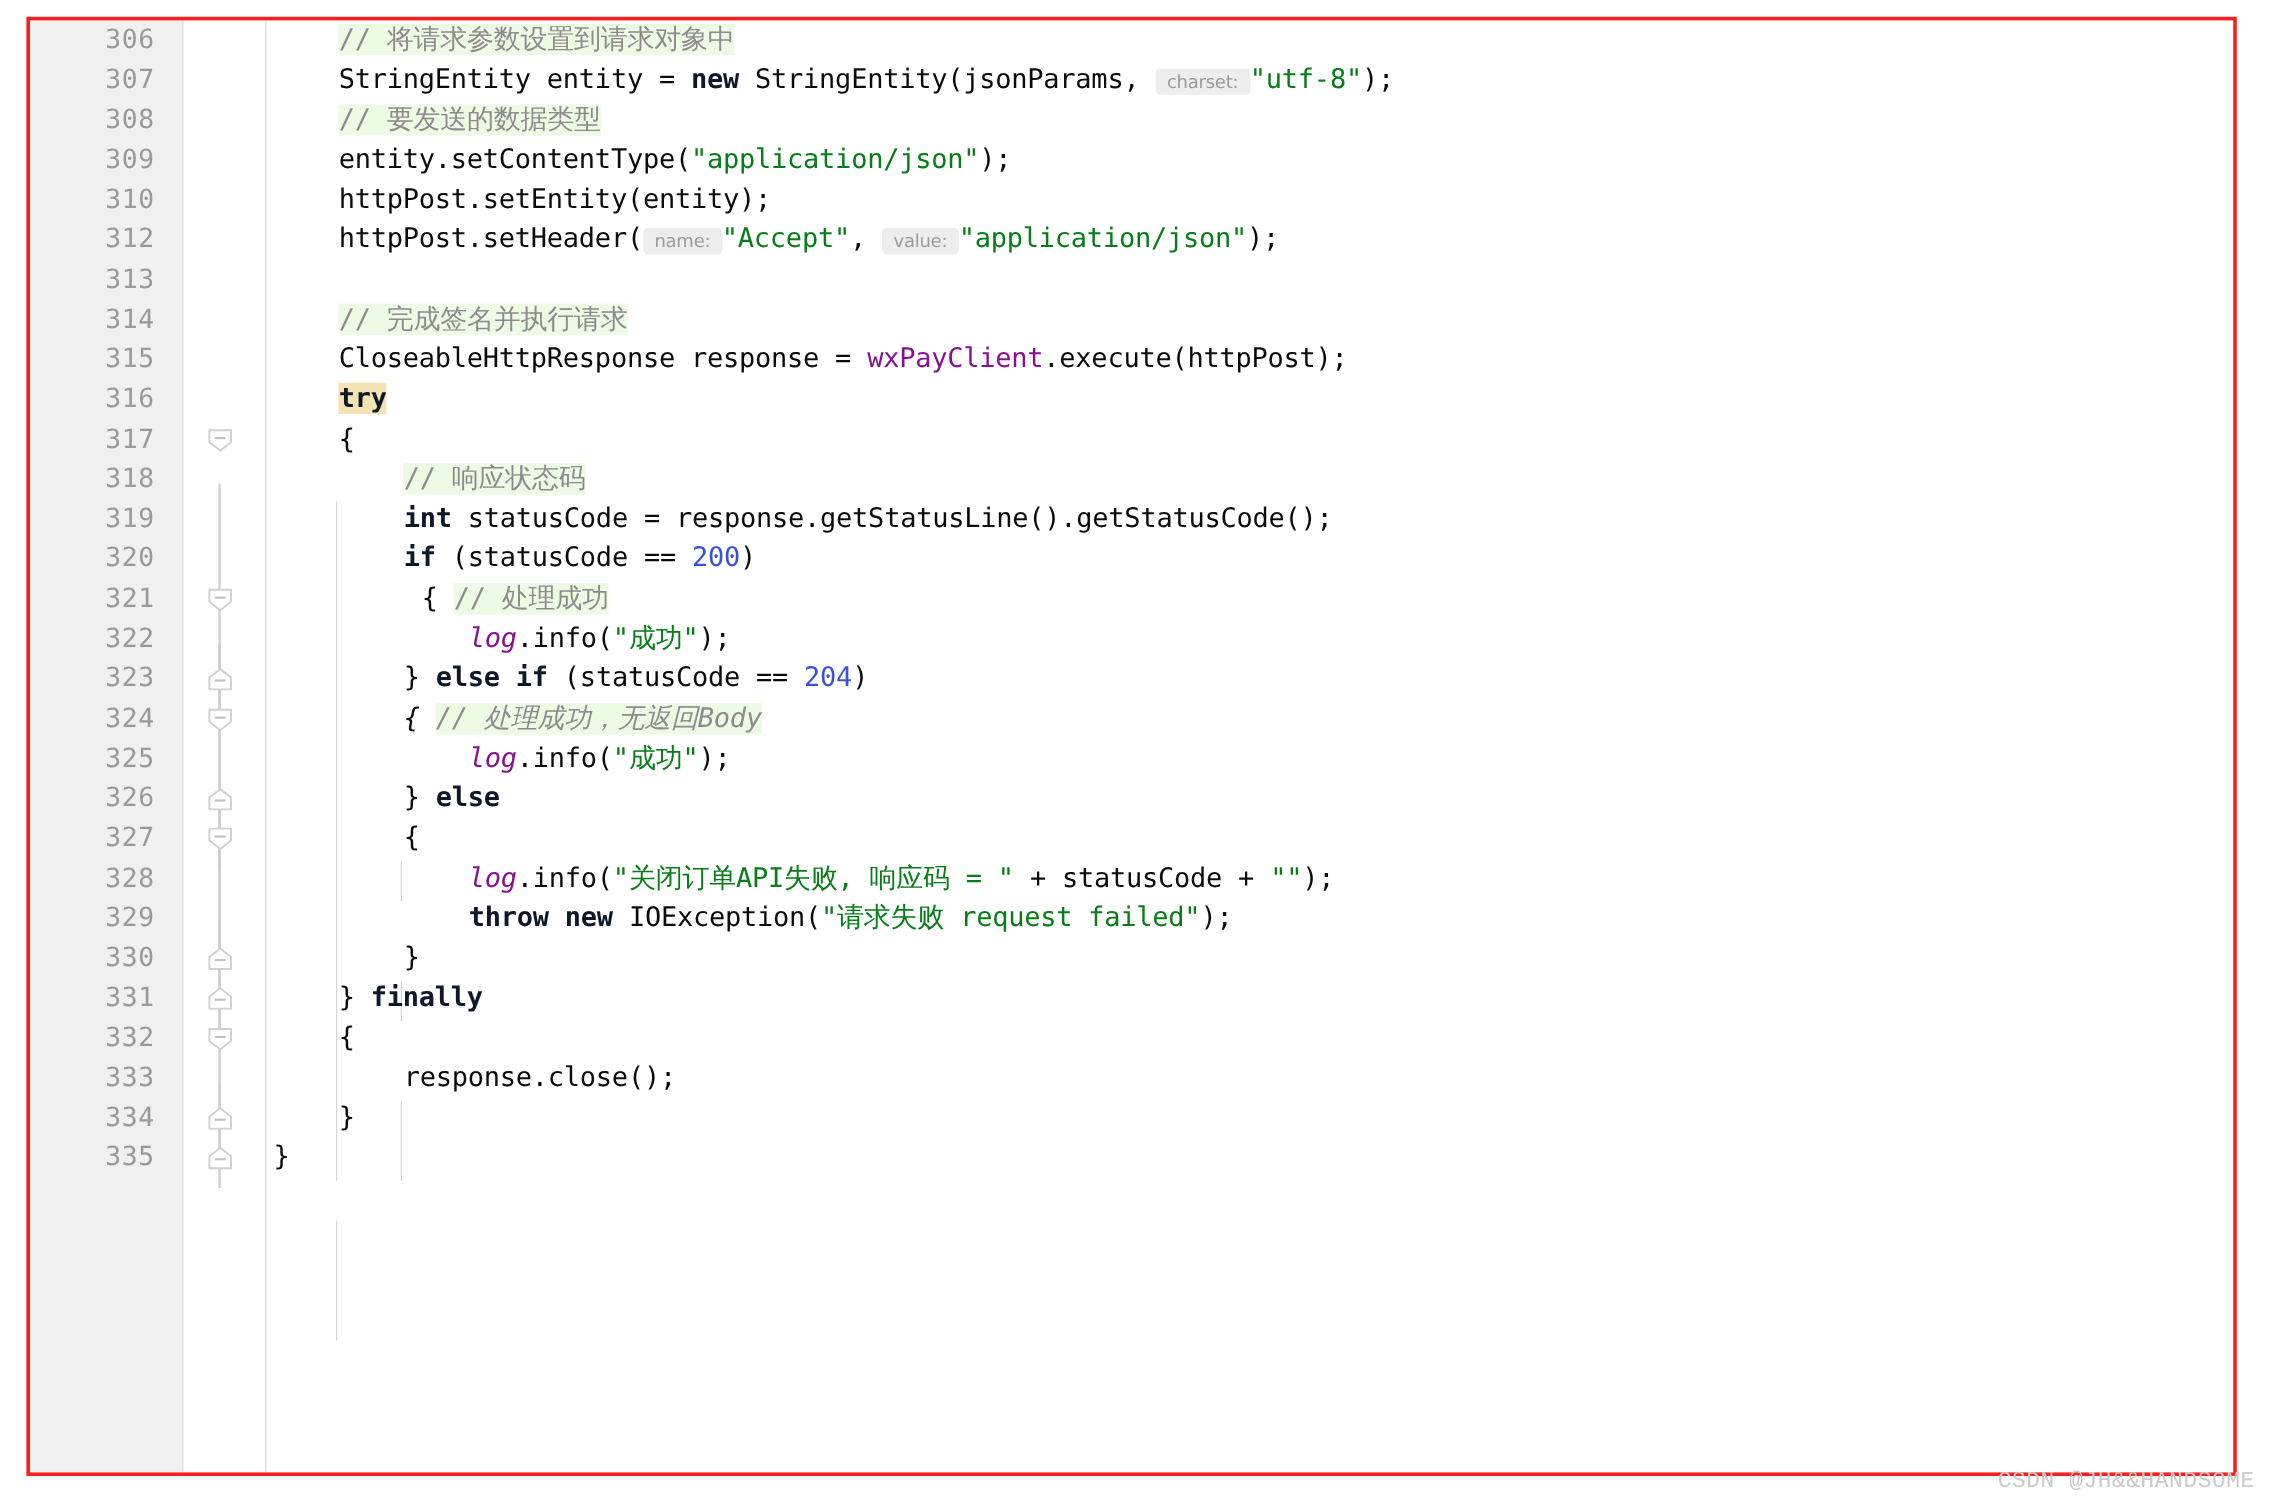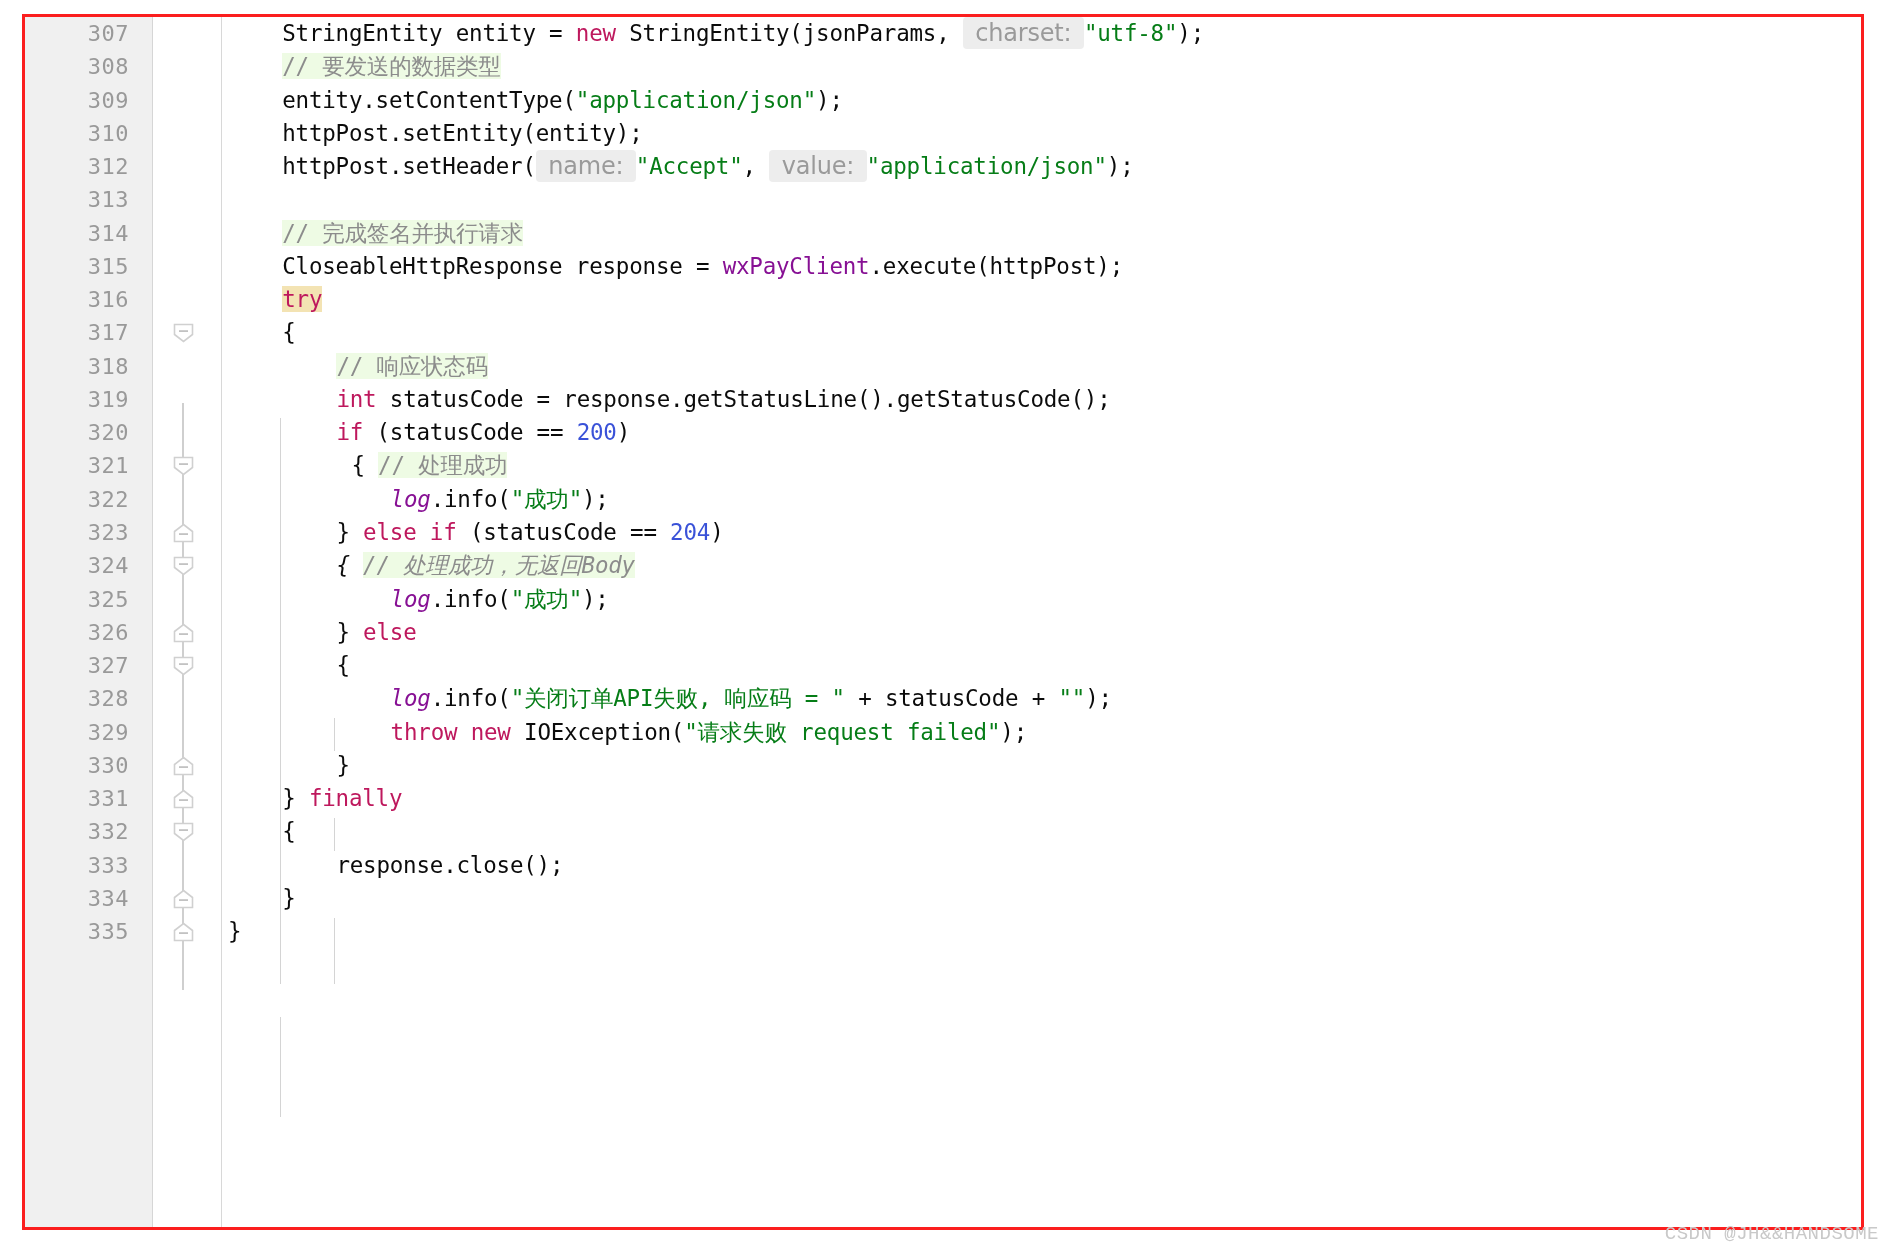--- a/index.html
+++ b/index.html
@@ -79,33 +79,33 @@
     left: 203px;
     top: 0;
     font-size: 22.5px;
     color: #0b0b0b;
     font-family: "DejaVu Sans Mono", "Liberation Mono", monospace;
     letter-spacing: -0.2px;
     white-space: pre;
   }
 
   
-  .kw      { color: #be185d; }
+  .kw      { color: #0f172a; font-weight: bold; }
   .num     { color: #3a52d8; }
   .str     { color: #067d17; }
   .fld     { color: #871094; }
   .fld-i   { color: #871094; font-style: italic; }
   .cmt     { color: #8c8c8c; background: #eefbe4; }
   .plain   { color: #0b0b0b; }
   .hint {
     color: #9a9a9a;
     background: #ededed;
     border-radius: 4px;
     padding: 2px 5px 2px 5px;
-    font-size: 24px;
+    font-size: 15px;
     font-family: "DejaVu Sans", "Liberation Sans", sans-serif;
   }
   .caret-hl { background: #f3e3b3; }
 
   
   .fold {
     position: absolute;
     left: 148px;
     top: 7px;
     width: 21px;
@@ -162,20 +162,21 @@
       <div class="guide" style="left: 255.2px; top: 700.88px; height: 99.84px;"></div>
       <div class="guide" style="left: 255.2px; top: 800.72px; height: 166.4px;"></div>
       <div class="guide" style="left: 255.2px; top: 1000.4px; height: 99.84px;"></div>
       <div class="guide" style="left: 309.4px; top: 700.88px; height: 33.28px;"></div>
       <div class="guide" style="left: 309.4px; top: 800.72px; height: 33.28px;"></div>
       <div class="guide" style="left: 309.4px; top: 900.56px; height: 66.56px;"></div>
       <div class="guide" style="left: 263px; top: 865.28px; height: 0px;"></div>
     </div>
 
   <div id="rows">
+      <div class="row"><span class="ln">306</span><span class="code" style="left: 257.2px;"><span class="cmt">// 将请求参数设置到请求对象中</span></span></div>
       <div class="row"><span class="ln">307</span><span class="code" style="left: 257.2px;"><span class="plain">StringEntity entity = </span><span class="kw">new</span><span class="plain"> StringEntity(jsonParams, </span><span class="hint"> charset: </span><span class="str">"utf-8"</span><span class="plain">);</span></span></div>
       <div class="row"><span class="ln">308</span><span class="code" style="left: 257.2px;"><span class="cmt">// 要发送的数据类型</span></span></div>
       <div class="row"><span class="ln">309</span><span class="code" style="left: 257.2px;"><span class="plain">entity.setContentType(</span><span class="str">"application/json"</span><span class="plain">);</span></span></div>
       <div class="row"><span class="ln">310</span><span class="code" style="left: 257.2px;"><span class="plain">httpPost.setEntity(entity);</span></span></div>
       <div class="row"><span class="ln">312</span><span class="code" style="left: 257.2px;"><span class="plain">httpPost.setHeader(</span><span class="hint"> name: </span><span class="str">"Accept"</span><span class="plain">, </span><span class="hint"> value: </span><span class="str">"application/json"</span><span class="plain">);</span></span></div>
       <div class="row"><span class="ln">313</span><span class="code" style="left: 203px;"></span></div>
       <div class="row"><span class="ln">314</span><span class="code" style="left: 257.2px;"><span class="cmt">// 完成签名并执行请求</span></span></div>
       <div class="row"><span class="ln">315</span><span class="code" style="left: 257.2px; text-align: right;"><span class="plain">CloseableHttpResponse response = </span><span class="fld">wxPayClient</span><span class="plain">.execute(httpPost);</span></span></div>
       <div class="row"><span class="ln">316</span><span class="code" style="left: 257.2px;"><span class="kw caret-hl">try</span></span></div>
       <div class="row"><span class="ln">317</span><span class="code" style="left: 257.2px;"><span class="plain">{</span></span><span class="fold" style="top: 7px;"><svg width="21" height="20" viewBox="0 0 21 20">

